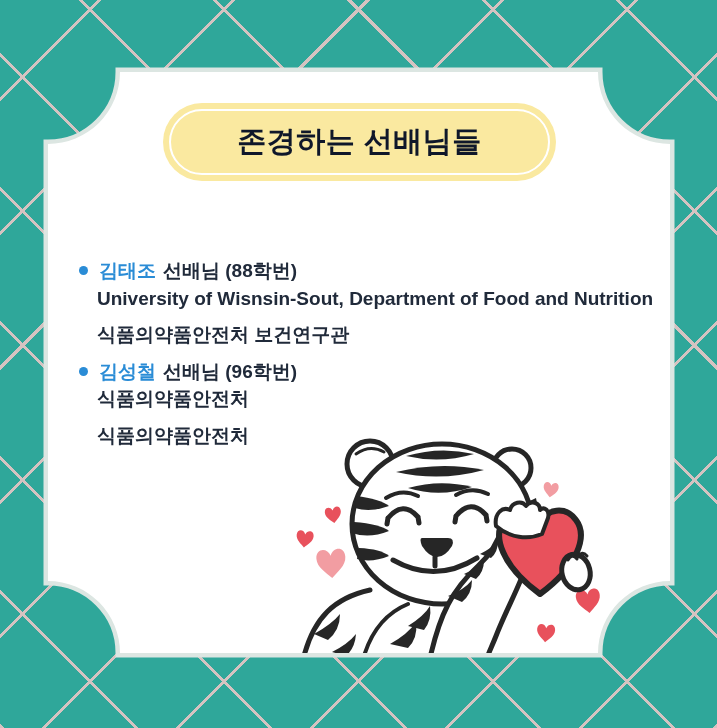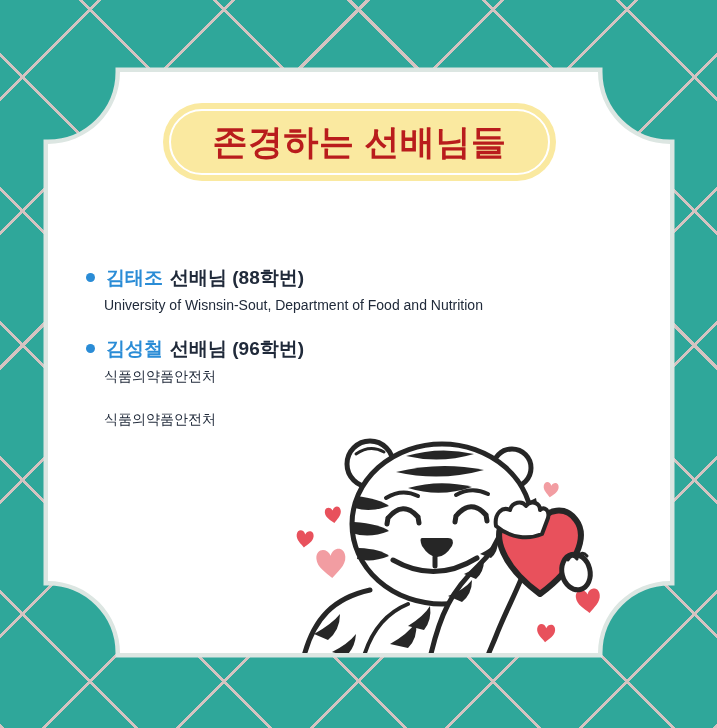--- a/index.html
+++ b/index.html
@@ -19,42 +19,42 @@
   .banner{
     position:absolute;left:163px;top:103px;width:393px;height:78px;
     background:#FAE9A0;border-radius:39px;
     display:flex;align-items:center;justify-content:center;
   }
   .banner-inner{
     position:absolute;left:6px;top:6px;right:6px;bottom:6px;
     border:2.5px solid #FFFFFF;border-radius:33px;pointer-events:none;
   }
   .banner-label{
-    position:relative;color:#b91c1c;font-size:35px;font-weight:800;
+    position:relative;color:#0f172a;font-size:29px;font-weight:800;
     letter-spacing:0.5px;white-space:nowrap;
   }
   
   .senior-list{
     position:absolute;left:56px;top:248px;width:600px;
     list-style:none;margin:0;padding:0;
   }
-  .senior-item{position:relative;margin:16px;padding:0;}
+  .senior-item{position:relative;margin:9px;padding:0;}
   .senior-line{
     position:relative;padding-left:34px;height:27.5px;line-height:27.5px;
     font-size:19px;white-space:nowrap;
   }
   .bullet{
     position:absolute;left:14px;top:50%;margin-top:-4.5px;
     width:9px;height:9px;border-radius:50%;background:#2A8CD6;
   }
   .senior-name{color:#2A8CD6;font-weight:700;}
   .senior-suffix{color:#202A3A;font-weight:600;margin-left:7px;}
   .senior-affil{
     margin-left:32px;height:27.5px;line-height:27.5px;
-    font-size:14px;color:#202A3A;font-weight:400;white-space:nowrap;
+    font-size:19px;color:#202A3A;font-weight:700;white-space:nowrap;
   }
   
   .tiger-wrap{
     position:absolute;left:290px;top:438px;width:350px;height:215px;
     overflow:hidden;
   }
 </style>
 </head>
 <body>
 
@@ -71,20 +71,21 @@
   </div>
 
   <ul class="senior-list">
     <li class="senior-item">
       <div class="senior-line">
         <span class="bullet"></span><span class="senior-name">김태조</span><span class="senior-suffix">선배님 (88학번)</span>
       </div>
       <div class="senior-affil">University of Wisnsin-Sout, Department of Food and Nutrition</div>
     </li>
     <li class="senior-item">
+      <div class="senior-affil">식품의약품안전처 보건연구관</div>
     </li>
     <li class="senior-item">
       <div class="senior-line">
         <span class="bullet"></span><span class="senior-name">김성철</span><span class="senior-suffix">선배님 (96학번)</span>
       </div>
       <div class="senior-affil">식품의약품안전처</div>
     </li>
     <li class="senior-item">
       <div class="senior-affil">식품의약품안전처</div>
     </li>

